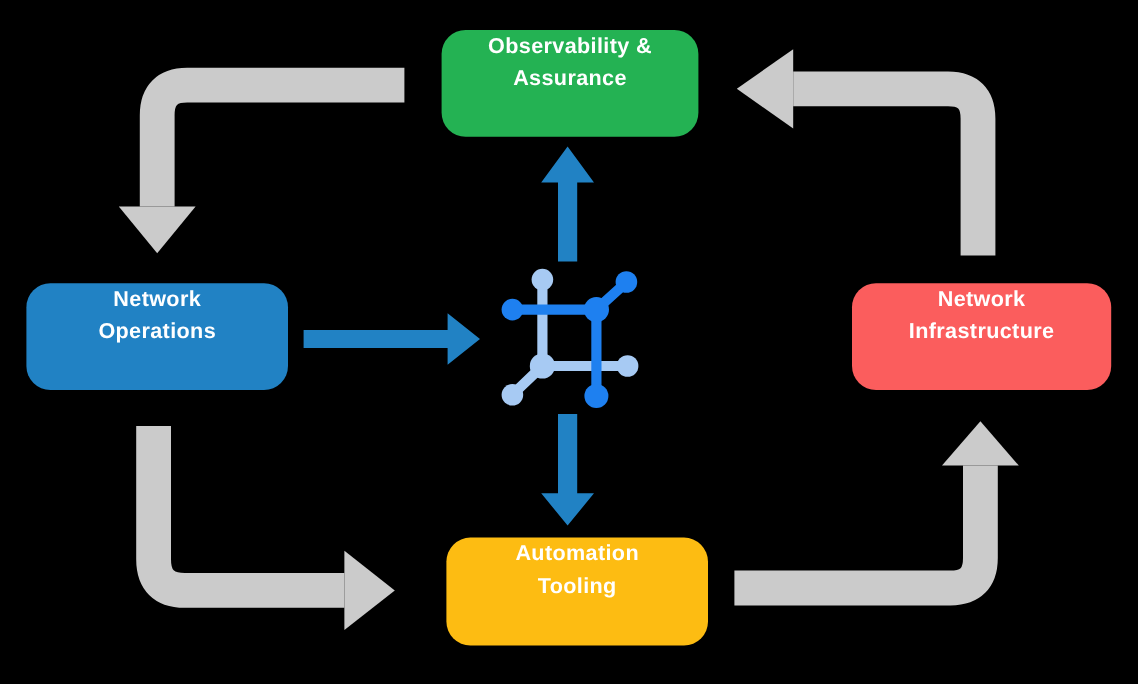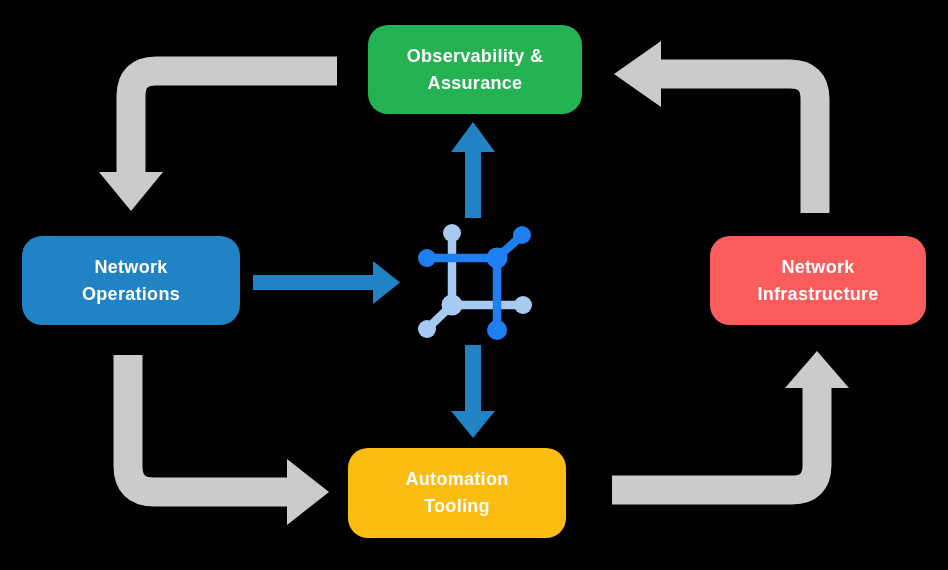--- a/index.html
+++ b/index.html
@@ -12,35 +12,35 @@
     overflow: hidden;
   }
   .layer {
     position: absolute;
     left: 0; top: 0;
     width: 948px; height: 570px;
   }
   .node {
     position: absolute;
     display: flex;
-    align-items: center;
+    align-items: flex-start;
     justify-content: center;
     text-align: center;
     color: #ffffff;
     font-size: 18px;
     font-weight: 600;
     line-height: 1.5;
     letter-spacing: 0.3px;
     border-radius: 20px;
   }
   .node span { white-space: pre-line; }
   .node-observability   { left: 368px; top: 25px;  width: 214px; height: 89px; background: #24B253; }
   .node-operations      { left: 22px;  top: 236px; width: 218px; height: 89px; background: #2182C4; }
   .node-infrastructure  { left: 710px; top: 236px; width: 216px; height: 89px; background: #FB5D5D; }
-  .node-automation      { left: 348px; top: 448px; width: 218px; height: 90px; background: #FDBC12; }
+  .node-automation      { left: 372px; top: 448px; width: 218px; height: 90px; background: #FDBC12; }
 </style>
 </head>
 <body>
 
 <div class="canvas">
 
   <svg class="layer" viewBox="0 0 948 570" width="948" height="570" xmlns="http://www.w3.org/2000/svg">
 
     <g>
       <path d="M337,71 H156 Q131,71 131,96 V172" fill="none" stroke="#CBCBCB" stroke-width="29"></path>

